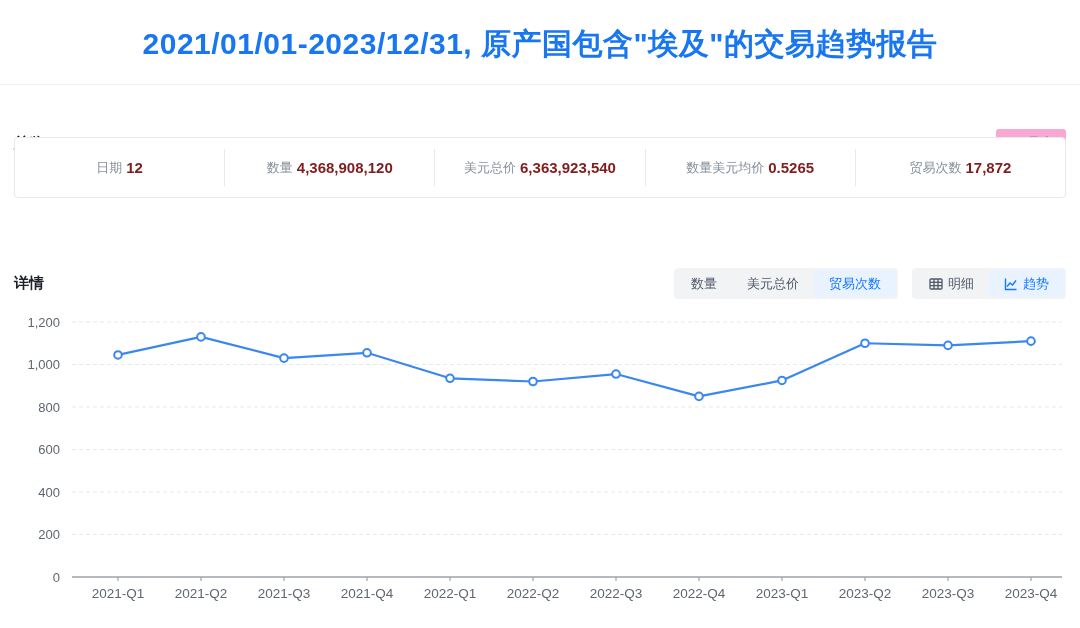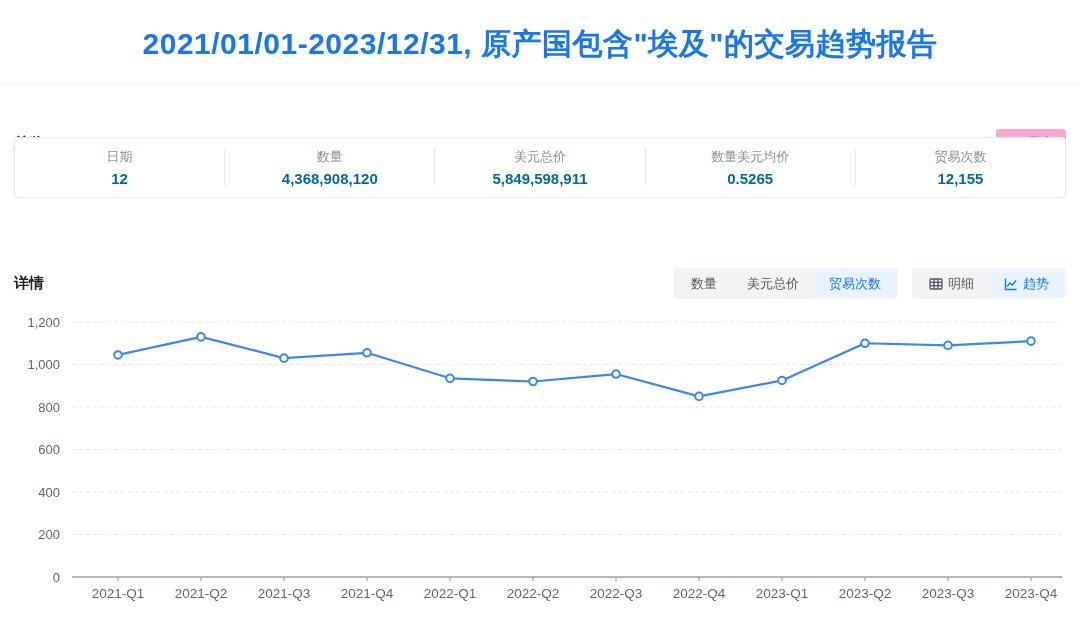--- a/index.html
+++ b/index.html
@@ -23,23 +23,23 @@
     background:#f9a8d4; border:none; border-radius:3px;
     height:28px; padding:0 12px; font-size:13px; color:#4e5969;
     font-family:inherit; cursor:pointer;
   }
 
   .stats-card {
     position:absolute; top:137px; left:14px; right:14px; height:61px;
     background:#fff; border:1px solid #e9e9eb; border-radius:4px;
     display:flex; align-items:stretch;
   }
-  .stat-col { flex:1; display:flex; flex-direction:column; align-items:center; justify-content:center; gap:4px;text-align:right; }
+  .stat-col { flex:1; display:flex; align-items:center; justify-content:center; gap:4px;text-align:right; }
   .stat-label { font-size:13px; color:#86909c; }
-  .stat-value { font-size:15px; font-weight:bold; color:#0369a1; }
+  .stat-value { font-size:15px; font-weight:bold; color:#7f1d1d; }
   .stat-divider { width:1px; background:#e9e9eb; margin:11px 0; }
 
   .detail-header { top:220px; height:31px;margin-top:48px; }
   .tab-area { display:flex; gap:14px; }
   .seg-group {
     display:flex; align-items:center; background:#f2f3f5;
     border-radius:4px; padding:2px; height:31px;
   }
   .seg-tab {
     display:flex; align-items:center; gap:5px;
@@ -86,31 +86,31 @@
       <span class="stat-value">12</span>
     </div>
     <div class="stat-divider"></div>
     <div class="stat-col">
       <span class="stat-label">数量</span>
       <span class="stat-value">4,368,908,120</span>
     </div>
     <div class="stat-divider"></div>
     <div class="stat-col">
       <span class="stat-label">美元总价</span>
-      <span class="stat-value">5,849,598,911</span>
+      <span class="stat-value">6,363,923,540</span>
     </div>
     <div class="stat-divider"></div>
     <div class="stat-col">
       <span class="stat-label">数量美元均价</span>
       <span class="stat-value">0.5265</span>
     </div>
     <div class="stat-divider"></div>
     <div class="stat-col">
       <span class="stat-label">贸易次数</span>
-      <span class="stat-value">12,155</span>
+      <span class="stat-value">17,872</span>
     </div>
   </div>
 
   <div class="section-header detail-header">
     <span class="section-label">详情</span>
     <div class="tab-area">
 
       <div class="seg-group">
         <button class="seg-tab">
           <span>数量</span>

